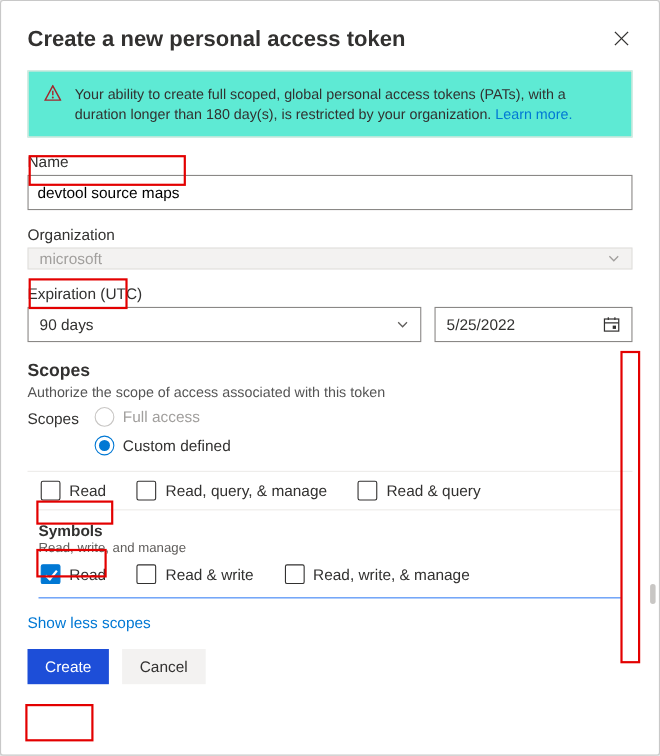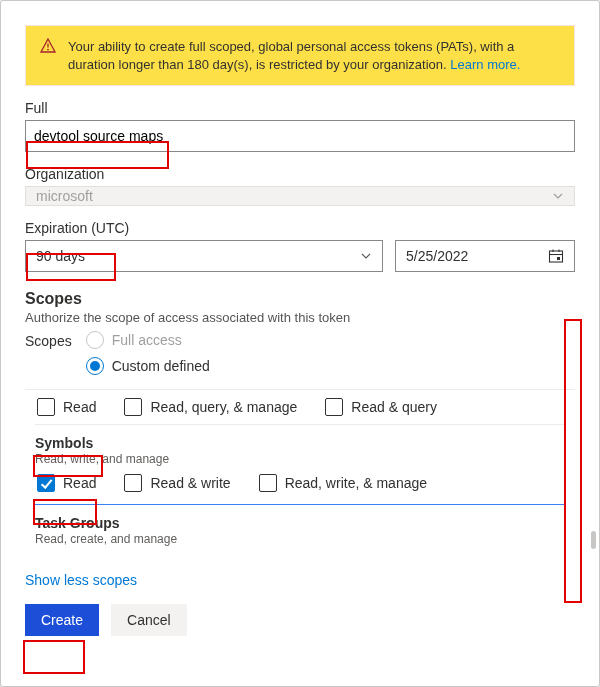--- a/index.html
+++ b/index.html
@@ -8,21 +8,21 @@
     width: 600px; height: 687px; background: #fff; border: 1px solid #c8c8c8;
     border-radius: 3px; box-shadow: 0 4px 12px rgba(0,0,0,0.15);
     position: relative; overflow: hidden;
   }
   .modal-inner { padding: 24px; height: 100%; }
   .header { display: flex; justify-content: space-between; align-items: flex-start; margin-bottom: 16px; }
   .title { font-size: 20px; font-weight: 600; margin: 0; }
   .close { cursor: pointer; width: 20px; height: 20px; display: flex; align-items: center; justify-content: center; }
   .close svg { width: 14px; height: 14px; }
   .banner {
-    display: flex; gap: 12px; background: #fde047; border: 1px solid #f3e6df;
+    display: flex; gap: 12px; background: #5eead4; border: 1px solid #f3e6df;
     padding: 12px 14px; margin-bottom: 14px; font-size: 13px; line-height: 1.35;
   }
   .banner-icon { color: #a4262c; flex: 0 0 auto; }
   .banner a { color: #0078d4; text-decoration: none; }
   .field-label { font-size: 14px; margin-bottom: 4px; display: block; }
   .field-row { margin-bottom: 14px; }
   .text-input {
     width: 100%; height: 32px; border: 1px solid #8a8886; padding: 4px 8px;
     font-size: 14px; font-family: inherit;
   }
@@ -85,36 +85,45 @@
   
   .hl { position: absolute; border: 2.5px solid #e30000; pointer-events: none; }
 </style>
 </head>
 <body>
 
 <div class="modal">
 
   <div class="modal-inner">
 
+    <div class="header">
+      <h1 class="title">Create a new personal access token</h1>
+      <div class="close">
+        <svg viewBox="0 0 14 14">
+            <line x1="1" y1="1" x2="13" y2="13" stroke="#323130" stroke-width="1.2"></line>
+            <line x1="13" y1="1" x2="1" y2="13" stroke="#323130" stroke-width="1.2"></line>
+          </svg>
+      </div>
+    </div>
 
     <div class="banner">
       <div class="banner-icon">
         <svg width="16" height="16" viewBox="0 0 16 16">
             <path d="M8 1 L15 14 L1 14 Z" fill="none" stroke="#a4262c" stroke-width="1.3"></path>
             <line x1="8" y1="5.5" x2="8" y2="9.5" stroke="#a4262c" stroke-width="1.3"></line>
             <circle cx="8" cy="11.6" r="0.9" fill="#a4262c"></circle>
           </svg>
       </div>
       <div>
         <span>Your ability to create full scoped, global personal access tokens (PATs), with a duration longer than 180 day(s), is restricted by your organization. </span><a href="#">Learn more.</a>
       </div>
     </div>
 
     <div class="field-row">
-      <label class="field-label">Full</label>
+      <label class="field-label">Name</label>
       <input class="text-input" type="text" value="devtool source maps" style="">
     </div>
 
     <div class="field-row">
       <label class="field-label">Organization</label>
       <div class="org-select">
         <span>microsoft</span>
         <svg class="chev-down" viewBox="0 0 12 12">
             <path d="M2 4 L6 8 L10 4" fill="none" stroke="#a19f9d" stroke-width="1.2"></path>
           </svg>
@@ -193,24 +202,20 @@
             <span class="checkbox"></span>
             <span>Read &amp; write</span>
           </div>
           <div class="check-item">
             <span class="checkbox"></span>
             <span>Read, write, &amp; manage</span>
           </div>
         </div>
       </div>
 
-      <div class="scope-section" style="border-bottom:none;">
-        <p class="section-title">Task Groups</p>
-        <p class="section-desc" style="margin-bottom:0;">Read, create, and manage</p>
-      </div>
 
     </div>
 
     <a href="#" class="footer-link">Show less scopes</a>
 
     <div class="buttons">
       <button class="btn btn-primary">Create</button>
       <button class="btn btn-secondary">Cancel</button>
     </div>
 

